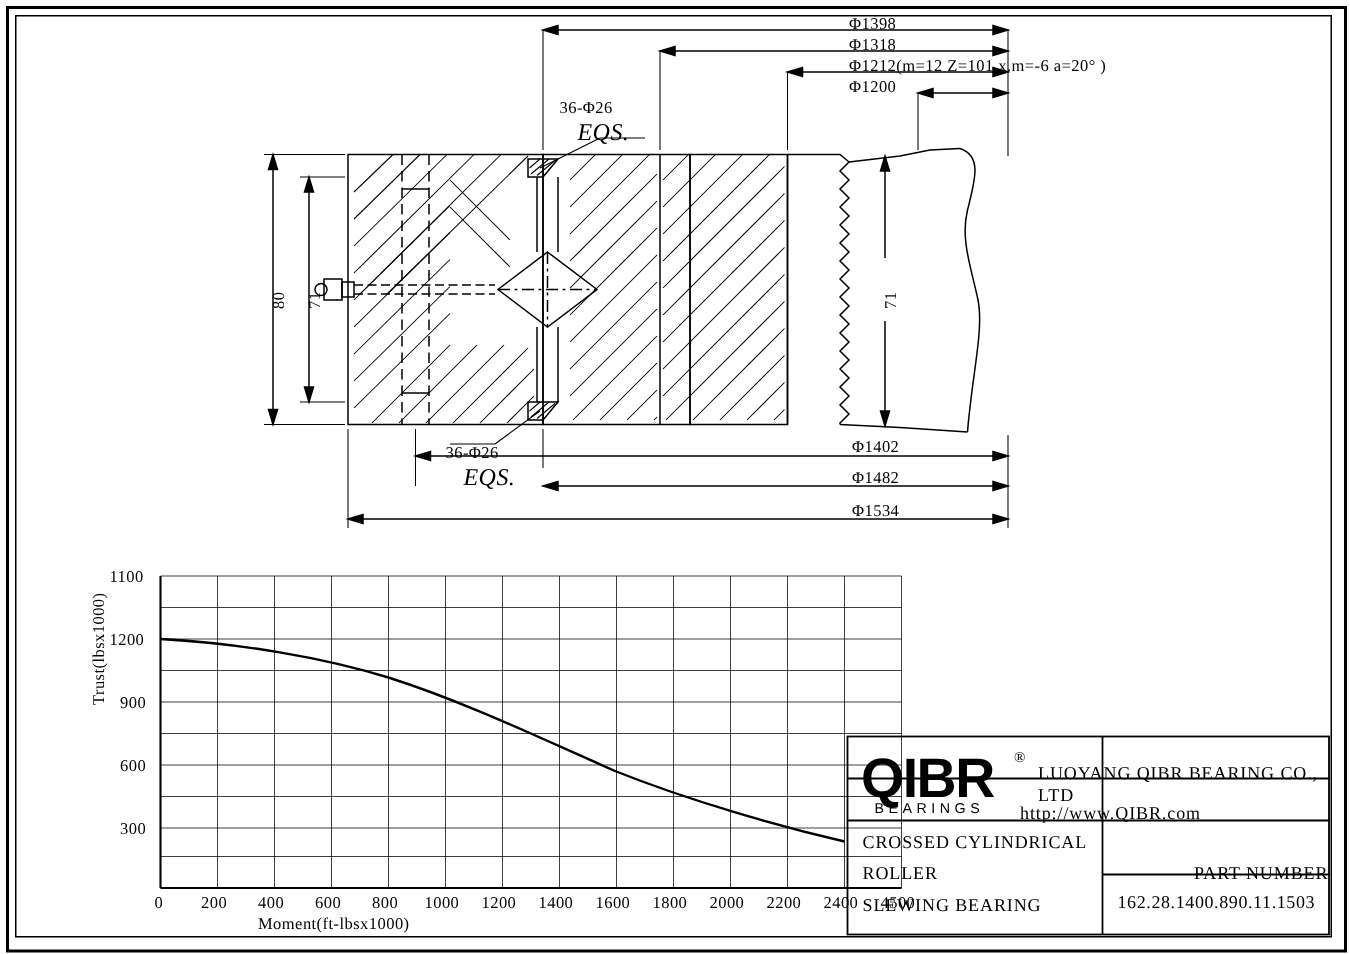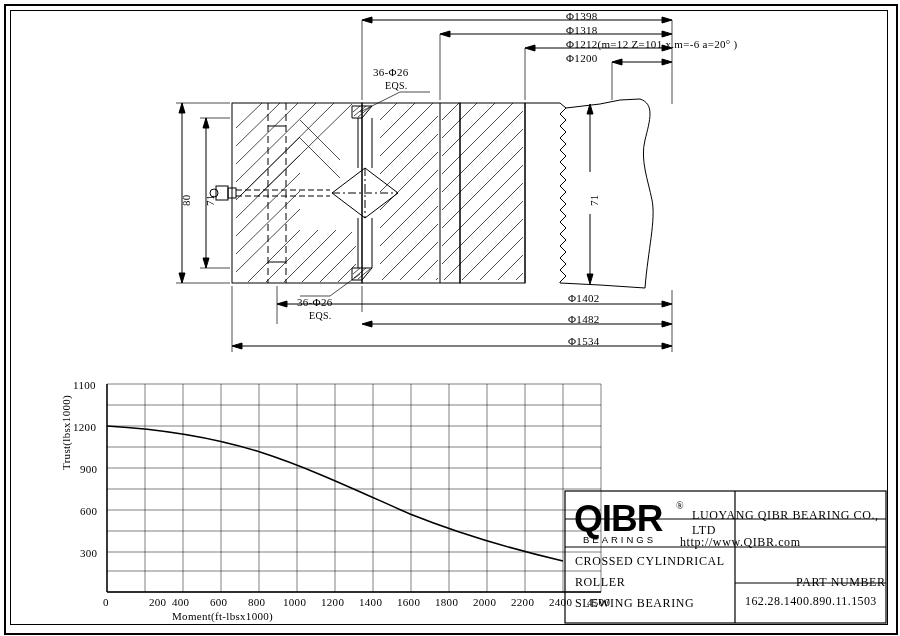--- a/index.html
+++ b/index.html
@@ -2,21 +2,21 @@
 <html><head>
 <meta charset="utf-8">
 <style>
   html, body { margin:0; padding:0; background:#ffffff; }
   body { width:900px; height:636px; font-family:"Liberation Serif", serif; color:#000; }
   #sheet { position:relative; width:900px; height:636px; overflow:hidden; background:#fff; }
   .frame-outer { position:absolute; left:4px; top:4px; width:890px; height:627px; border:2px solid #000; }
   .frame-inner { position:absolute; left:10px; top:10px; width:876px; height:613px; border:1px solid #000; }
   svg { position:absolute; left:0; top:0; }
   .lbl { position:absolute; font-family:"Liberation Serif", serif; font-size:11px; white-space:nowrap; letter-spacing:0.3px; }
-  .lbl-sm { font-size:10px; }
+  .lbl-sm { font-size:16px;font-style:italic; }
   .rot90 { transform-origin:0 0; }
   .logo-q { font-family:"Liberation Sans", sans-serif; font-weight:bold; font-size:37px; letter-spacing:-1px; }
   .logo-sub { font-family:"Liberation Sans", sans-serif; font-size:9.5px; letter-spacing:3px; }
   .tb-text { font-family:"Liberation Serif", serif; font-size:12px; letter-spacing:0.6px; }
   .tb-text-sm { font-family:"Liberation Serif", serif; font-size:12px; letter-spacing:0.4px; }
 </style>
 </head>
 <body>
 
 <div id="sheet">
@@ -247,21 +247,21 @@
   <div class="lbl rot90" style="left:204px; top:206px; transform:rotate(-90deg);">71</div>
   <div class="lbl rot90" style="left:588px; top:206px; transform:rotate(-90deg);">71</div>
 
   <div class="lbl" style="left:73px; top:379px;">1100</div>
   <div class="lbl" style="left:73px; top:421px;">1200</div>
   <div class="lbl" style="left:80px; top:463px;">900</div>
   <div class="lbl" style="left:80px; top:505px;">600</div>
   <div class="lbl" style="left:80px; top:547px;">300</div>
 
   <div class="lbl" style="left:103px; top:596px;">0</div>
-  <div class="lbl" style="left:134px; top:596px;margin-left:15px;">200</div>
+  <div class="lbl" style="left:134px; top:596px;">200</div>
   <div class="lbl" style="left:172px; top:596px;">400</div>
   <div class="lbl" style="left:210px; top:596px;">600</div>
   <div class="lbl" style="left:248px; top:596px;">800</div>
   <div class="lbl" style="left:283px; top:596px;">1000</div>
   <div class="lbl" style="left:321px; top:596px;">1200</div>
   <div class="lbl" style="left:359px; top:596px;">1400</div>
   <div class="lbl" style="left:397px; top:596px;">1600</div>
   <div class="lbl" style="left:435px; top:596px;">1800</div>
   <div class="lbl" style="left:473px; top:596px;">2000</div>
   <div class="lbl" style="left:511px; top:596px;">2200</div>

